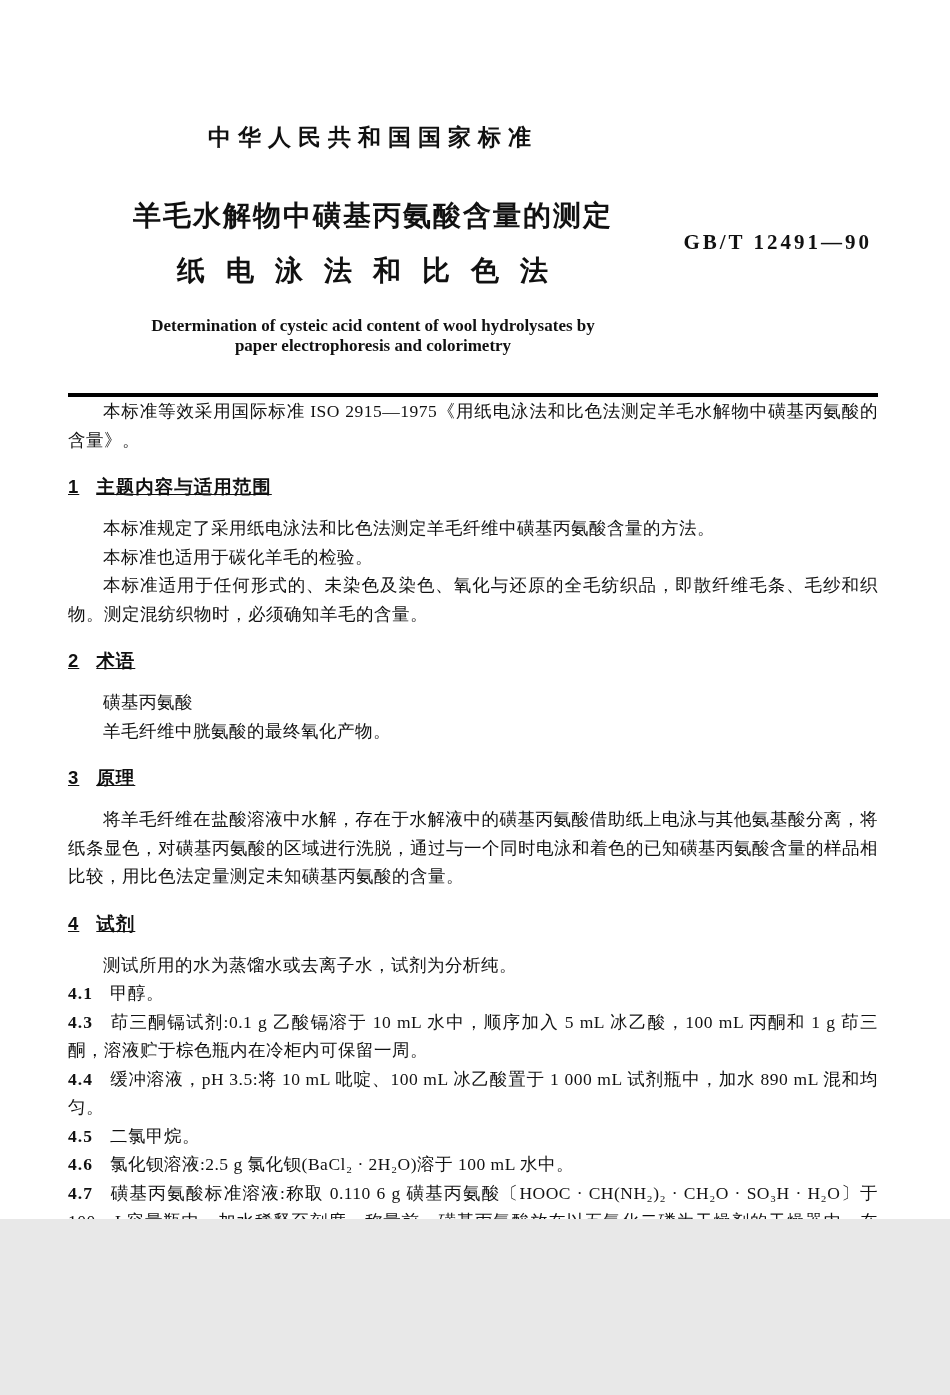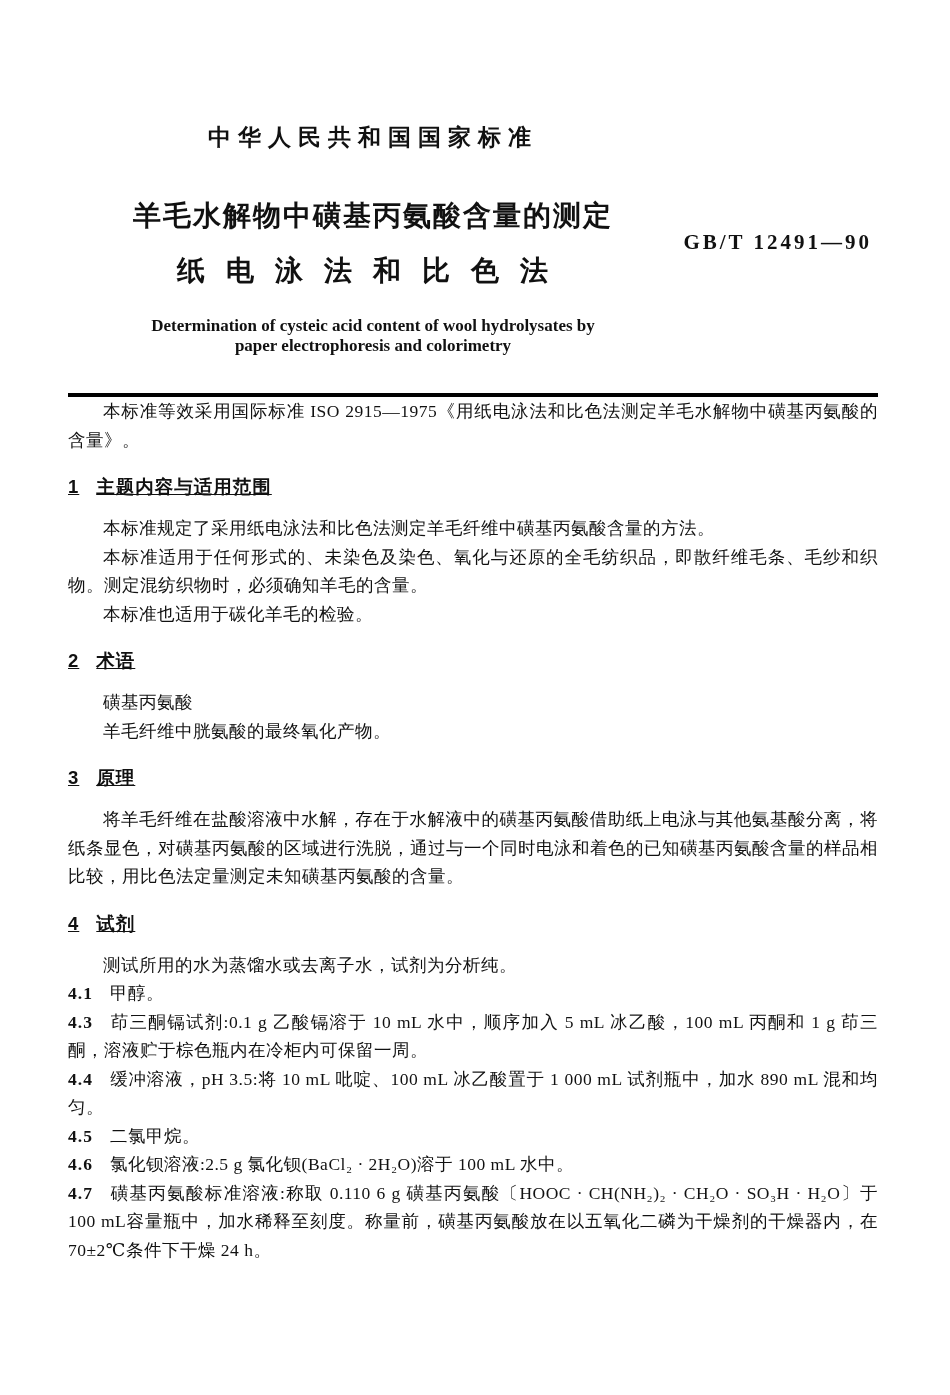--- a/index.html
+++ b/index.html
@@ -3,21 +3,21 @@
 <meta charset="utf-8">
 <style>
   html, body {
     margin: 0;
     padding: 0;
     background: #e8e8e8;
   }
   .page {
     position: relative;
     width: 950px;
-    height: 1395px;
+    height: 1219px;
     margin: 0 auto;
     background: #ffffff;
     color: #111111;
     box-sizing: border-box;
     padding: 122px 72px 0 68px;
     font-family: "Liberation Serif", "DejaVu Serif", serif;
     overflow: hidden;
   }
 
   
@@ -142,22 +142,22 @@
   </div>
 
   <div class="doc-body">
 
     <p class="indent intro">本标准等效采用国际标准 ISO 2915—1975《用纸电泳法和比色法测定羊毛水解物中磺基丙氨酸的含量》。</p>
 
     <div class="sec-heading">
       <span class="sec-no">1</span><span>主题内容与适用范围</span>
     </div>
     <p class="indent">本标准规定了采用纸电泳法和比色法测定羊毛纤维中磺基丙氨酸含量的方法。</p>
+    <p class="indent">本标准也适用于碳化羊毛的检验。</p>
     <p class="indent">本标准适用于任何形式的、未染色及染色、氧化与还原的全毛纺织品，即散纤维毛条、毛纱和织物。测定混纺织物时，必须确知羊毛的含量。</p>
-    <p class="indent">本标准也适用于碳化羊毛的检验。</p>
 
     <div class="sec-heading">
       <span class="sec-no">2</span><span>术语</span>
     </div>
     <p class="indent">磺基丙氨酸</p>
     <p class="indent">羊毛纤维中胱氨酸的最终氧化产物。</p>
 
     <div class="sec-heading">
       <span class="sec-no">3</span><span>原理</span>
     </div>

